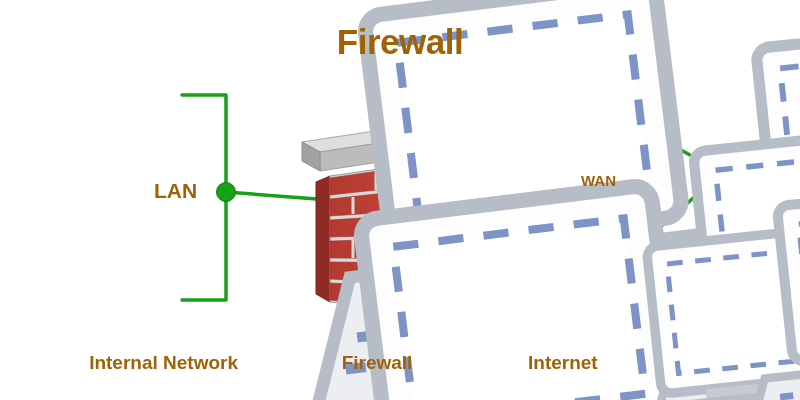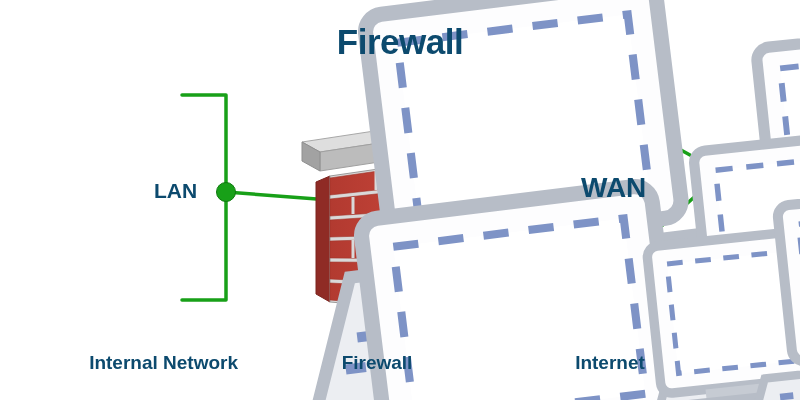--- a/index.html
+++ b/index.html
@@ -1,28 +1,28 @@
 <!DOCTYPE html>
 <html><head>
 <meta charset="utf-8">
 <style>
   html,body{margin:0;padding:0;background:#ffffff;}
   .stage{
     position:relative;width:800px;height:400px;background:#ffffff;overflow:hidden;
-    font-family:"Liberation Sans","DejaVu Sans",sans-serif;color:#0c4a6e;
+    font-family:"Liberation Sans","DejaVu Sans",sans-serif;color:#a16207;
   }
   .diagram-svg{position:absolute;top:0;left:0;}
   .label{position:absolute;white-space:nowrap;}
   .title{top:22px;left:0;width:800px;text-align:center;font-size:35px;font-weight:700;letter-spacing:-0.5px;}
   .lan{top:179px;left:154px;font-size:21px;font-weight:600;text-align:center;}
-  .wan{top:172px;left:581px;font-size:28px;font-weight:600;}
+  .wan{top:172px;left:581px;font-size:15px;font-weight:600;}
   .caption{font-size:19px;font-weight:700;}
   .internal{top:352px;left:58px;width:180px;text-align:right;}
   .firewall-cap{top:352px;left:317px;width:120px;text-align:center;}
-  .internet{top:352px;left:555px;width:110px;text-align:center;}
+  .internet{top:352px;left:528px;width:110px;}
 </style>
 </head>
 <body>
 
 <div class="stage">
 
   <svg class="diagram-svg" width="800" height="400" viewBox="0 0 800 400">
 
     <defs>
       <linearGradient id="brickGrad" x1="0" y1="0" x2="1" y2="0">

